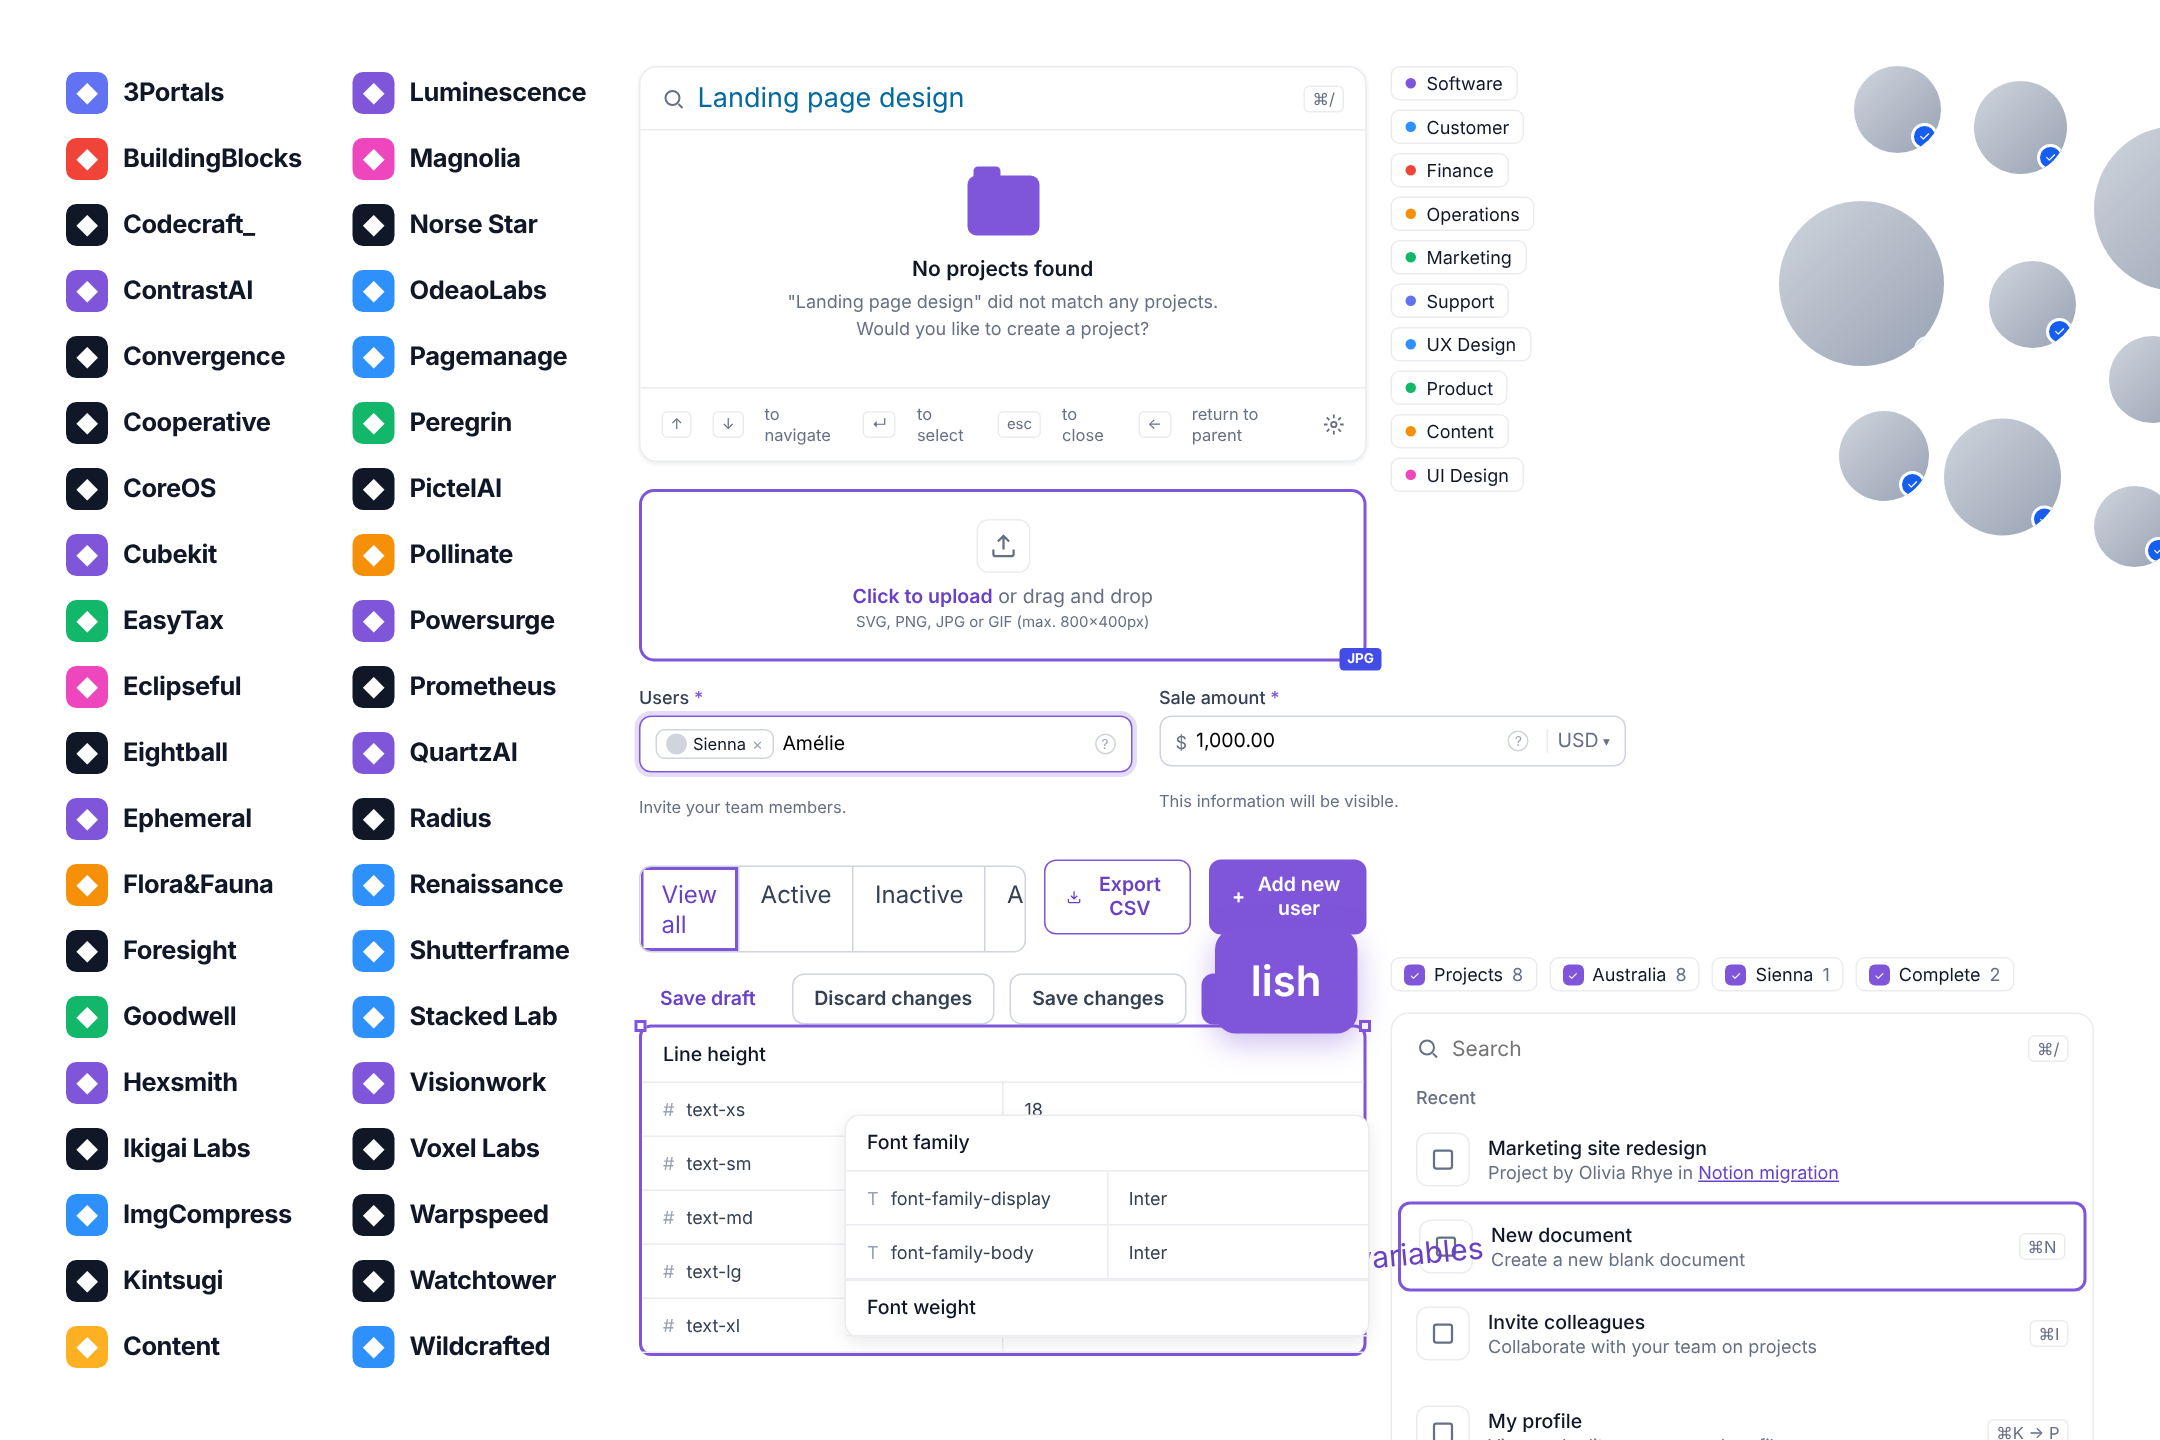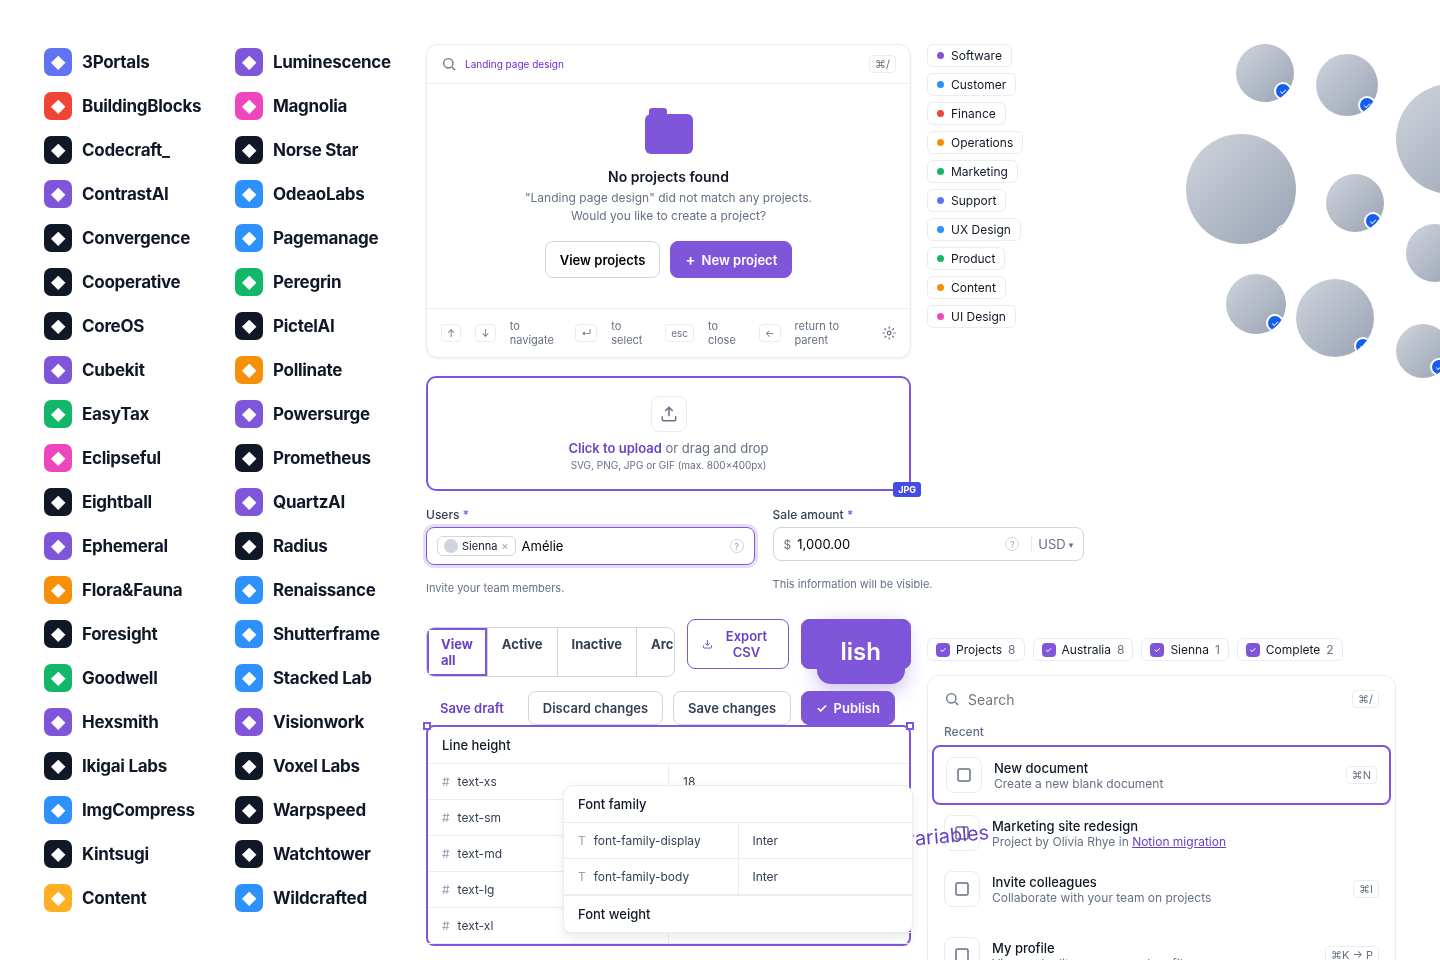--- a/index.html
+++ b/index.html
@@ -4,21 +4,21 @@
 <style>
 *{margin:0;padding:0;box-sizing:border-box;font-family:Inter,-apple-system,system-ui,sans-serif}
 body{background:#fff;padding:20px;font-size:12px;color:#101828}
 .container{width:1400px;margin:0 auto;background:#fff;border-radius:16px;padding:24px;position:relative}
 .grid{display:grid;grid-template-columns:175px 175px 485px 1fr;gap:16px}
 .brand-col{display:flex;flex-direction:column;gap:8px}
 .brand{display:flex;align-items:center;gap:10px;padding:4px 0;font-size:17px;font-weight:700;letter-spacing:-0.3px}
 .brand-icon{width:28px;height:28px;border-radius:7px;display:flex;align-items:center;justify-content:center;font-size:15px;color:#fff;flex-shrink:0}
 .card{background:#fff;border:1px solid #EAECF0;border-radius:12px;box-shadow:0 1px 3px rgba(16,24,40,.08)}
 .search-bar{display:flex;align-items:center;padding:10px 14px;gap:8px;border-bottom:1px solid #EAECF0}
-.search-input{flex:1;border:none;outline:none;font-size:10px;color:#6d28d9}
+.search-input{flex:1;border:none;outline:none;font-size:18px;color:#0369a1}
 .kbd{font-size:11px;color:#667085;background:#fff;border:1px solid #EAECF0;border-radius:4px;padding:1px 5px}
 .empty-state{padding:30px 20px;text-align:center}
 .folder-icon{width:48px;height:40px;background:#7F56D9;border-radius:6px;margin:0 auto 14px;position:relative}
 .folder-icon:before{content:'';position:absolute;top:-6px;left:4px;width:18px;height:8px;background:#7F56D9;border-radius:3px 3px 0 0}
 .empty-title{font-size:14px;font-weight:600;margin-bottom:4px}
 .empty-sub{font-size:12px;color:#667085;line-height:1.5}
 .btn-row{display:flex;gap:10px;justify-content:center;margin-top:16px}
 .btn{padding:8px 14px;border-radius:8px;font-size:13px;font-weight:600;cursor:pointer;border:1px solid #D0D5DD;background:#fff;display:flex;align-items:center;gap:6px}
 .btn-primary{background:#7F56D9;border-color:#7F56D9;color:#fff}
 .cmd-footer{display:flex;align-items:center;gap:14px;padding:10px 14px;border-top:1px solid #EAECF0;font-size:11px;color:#667085}
@@ -36,21 +36,21 @@
 .req{color:#7F56D9}
 .input-wrap{border:1px solid #D0D5DD;border-radius:8px;padding:8px 10px;display:flex;align-items:center;gap:6px;position:relative}
 .input-wrap.focus{border-color:#7F56D9;box-shadow:0 0 0 3px rgba(127,86,217,.2)}
 .chip{background:#fff;border:1px solid #D0D5DD;border-radius:6px;padding:2px 6px;font-size:11px;display:flex;align-items:center;gap:4px}
 .chip-av{width:14px;height:14px;border-radius:50%;background:#D0D5DD}
 .input-text{border:none;outline:none;font-size:13px;flex:1;color:#000000}
 .help{font-size:11px;color:#667085;margin-top:16px}
 .help-icon{width:14px;height:14px;border:1px solid #D0D5DD;border-radius:50%;color:#98A2B3;font-size:9px;display:flex;align-items:center;justify-content:center;margin-left:auto}
 .currency{color:#667085;padding-left:6px;border-left:1px solid #EAECF0;margin-left:6px;display:flex;align-items:center;gap:3px;font-size:13px}
 .seg-group{display:flex;border:1px solid #D0D5DD;border-radius:8px;overflow:hidden;margin-top:16px}
-.seg{padding:8px 14px;font-size:13px;font-weight:700;color:#344054;border-right:1px solid #D0D5DD;cursor:pointer;position:relative}
+.seg{padding:8px 14px;font-size:16px;font-weight:400;color:#344054;border-right:1px solid #D0D5DD;cursor:pointer;position:relative}
 .seg:last-child{border-right:none}
 .seg.active{color:#6941C6;background:#fff;box-shadow:inset 0 0 0 2px #7F56D9}
 .action-row{display:flex;gap:10px;margin-top:14px}
 .btn-ghost{background:#fff;border:1px solid #D0D5DD;color:#344054}
 .btn-purple-outline{border:1px solid #7F56D9;color:#6941C6;background:#fff}
 .typo-panel{border:2px solid #7F56D9;border-radius:8px;margin-top:0;position:relative}
 .typo-handle{width:8px;height:8px;background:#fff;border:2px solid #7F56D9;position:absolute}
 .th1{top:-5px;left:-5px}.th2{top:-5px;right:-5px}
 .panel-title{padding:10px 14px;font-size:13px;font-weight:500;border-bottom:1px solid #EAECF0}
 .prop-row{display:flex;border-bottom:1px solid #EAECF0}
@@ -75,21 +75,21 @@
 .cmdk-input{flex:1;border:none;outline:none;font-size:14px;color:#667085}
 .recent-label{padding:6px 12px;font-size:12px;color:#667085;font-weight:500}
 .cmd-item{display:flex;align-items:center;gap:12px;padding:10px 12px;border-radius:8px;cursor:pointer}
 .cmd-item.sel{border:2px solid #7F56D9;background:#fff}
 .cmd-icon{width:36px;height:36px;border:1px solid #EAECF0;border-radius:8px;display:flex;align-items:center;justify-content:center;color:#667085}
 .cmd-title{font-size:13px;font-weight:500;color:#101828}
 .cmd-sub{font-size:12px;color:#667085}
 .cmd-sub a{color:#6941C6;text-decoration:underline}
 .cmd-kbd{margin-left:auto;display:flex;gap:4px;align-items:center;font-size:11px;color:#667085}
 .script{position:absolute;left:740px;top:810px;font-family:'Brush Script MT',cursive;font-size:20px;color:#6941C6;transform:rotate(-5deg)}
-.publish-big{position:absolute;right:6px;top:575px;background:#7F56D9;color:#fff;padding:18px 24px;border-radius:14px;font-size:24px;font-weight:600;box-shadow:0 6px 20px rgba(127,86,217,.4);z-index:3}
+.publish-big{position:absolute;right:6px;top:575px;background:#7F56D9;color:#fff;padding:18px 24px;border-radius:14px;font-size:28px;font-weight:600;box-shadow:0 6px 20px rgba(127,86,217,.4);z-index:3}
 svg{display:block}
 </style>
 </head>
 <body>
 
 <div class="container">
 <div class="grid">
 
 <div class="brand-col" id="brands-left">
         <div class="brand">
@@ -263,27 +263,20 @@
               <circle cx="11" cy="11" r="7"></circle>
               <path d="m21 21-4-4"></path>
             </svg>
       <input class="search-input" value="Landing page design" style="">
       <span class="kbd">⌘/</span>
     </div>
     <div class="empty-state">
       <div class="folder-icon"></div>
       <div class="empty-title">No projects found</div>
       <div class="empty-sub"><span>"Landing page design" did not match any projects.</span><br><span>Would you like to create a project?</span></div>
-      <div class="btn-row">
-        <button class="btn">View projects</button>
-        <button class="btn btn-primary">
-                <span style="font-size:15px">+</span>
-                <span>New project</span>
-              </button>
-      </div>
     </div>
     <div class="cmd-footer">
       <span class="cmd-key">↑</span>
       <span class="cmd-key">↓</span>
       <span>to navigate</span>
       <span class="cmd-key">↵</span>
       <span>to select</span>
       <span class="cmd-key">esc</span>
       <span>to close</span>
       <span class="cmd-key">←</span>
@@ -478,43 +471,43 @@
     <div class="cmdk-search">
       <svg width="16" height="16" viewBox="0 0 24 24" fill="none" stroke="#667085" stroke-width="2">
               <circle cx="11" cy="11" r="7"></circle>
               <path d="m21 21-4-4"></path>
             </svg>
       <input class="cmdk-input" placeholder="Search" style="">
       <span class="kbd">⌘/</span>
     </div>
     <div class="recent-label">Recent</div>
     <div id="cmdk-items">
+            <div class="cmd-item">
+              <div class="cmd-icon">
+                <svg width="18" height="18" viewBox="0 0 24 24" fill="none" stroke="currentColor" stroke-width="2">
+                  <rect x="4" y="4" width="16" height="16" rx="2"></rect>
+                </svg>
+              </div>
+              <div>
+                <div class="cmd-title">Marketing site redesign</div>
+                <div class="cmd-sub">Project by Olivia Rhye in <a>Notion migration</a></div>
+              </div>
+            </div>
             <div class="cmd-item sel">
               <div class="cmd-icon">
                 <svg width="18" height="18" viewBox="0 0 24 24" fill="none" stroke="currentColor" stroke-width="2">
                   <rect x="4" y="4" width="16" height="16" rx="2"></rect>
                 </svg>
               </div>
               <div>
                 <div class="cmd-title">New document</div>
                 <div class="cmd-sub">Create a new blank document</div>
               </div>
               <div class="cmd-kbd">
                 <span class="kbd">⌘N</span>
-              </div>
-            </div>
-            <div class="cmd-item">
-              <div class="cmd-icon">
-                <svg width="18" height="18" viewBox="0 0 24 24" fill="none" stroke="currentColor" stroke-width="2">
-                  <rect x="4" y="4" width="16" height="16" rx="2"></rect>
-                </svg>
-              </div>
-              <div>
-                <div class="cmd-title">Marketing site redesign</div>
-                <div class="cmd-sub">Project by Olivia Rhye in <a>Notion migration</a></div>
               </div>
             </div>
             <div class="cmd-item">
               <div class="cmd-icon">
                 <svg width="18" height="18" viewBox="0 0 24 24" fill="none" stroke="currentColor" stroke-width="2">
                   <rect x="4" y="4" width="16" height="16" rx="2"></rect>
                 </svg>
               </div>
               <div>
                 <div class="cmd-title">Invite colleagues</div>

